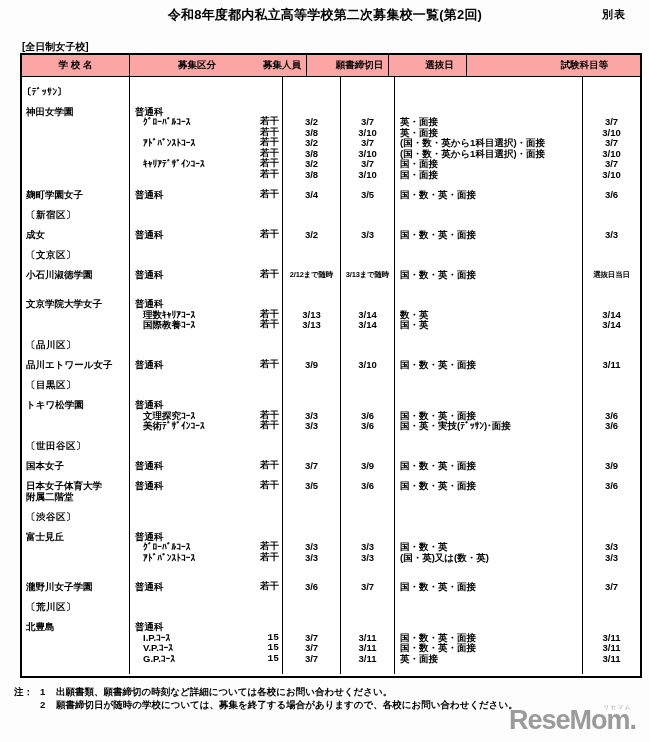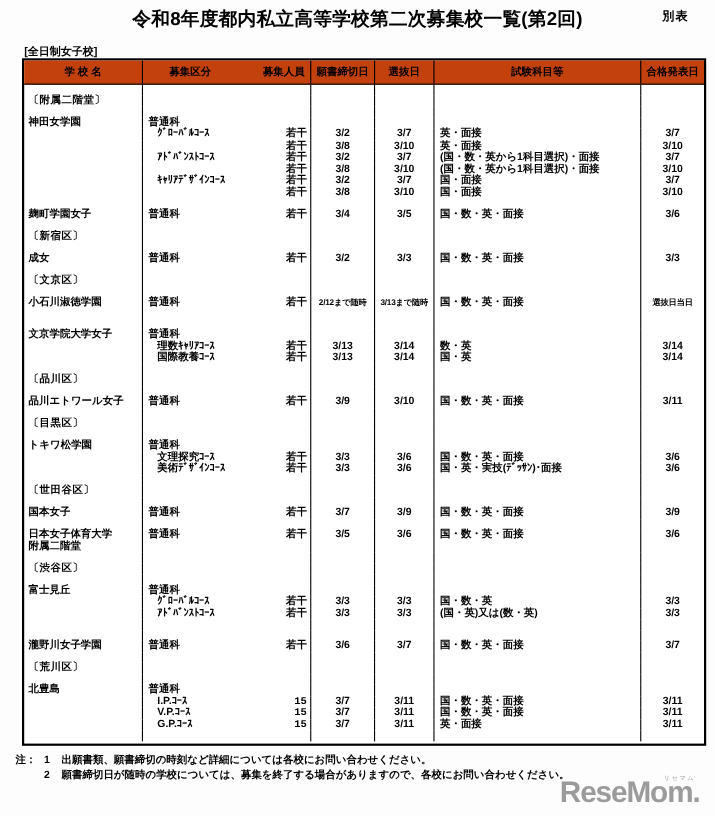--- a/index.html
+++ b/index.html
@@ -3,36 +3,36 @@
 <meta charset="utf-8">
 <style>
   html,body{margin:0;padding:0;}
   body{
     width:650px;height:742px;position:relative;background:#fdfdfd;
     font-family:"Liberation Sans","DejaVu Sans",sans-serif;color:#000;
     overflow:hidden;
   }
   .page-title{
     position:absolute;top:6px;left:0;width:100%;text-align:center;
-    font-size:17px;font-weight:bold;letter-spacing:0.2px;
+    font-size:13px;font-weight:bold;letter-spacing:0.2px;
   }
   .corner-label{
     position:absolute;top:7px;right:24px;font-size:11px;font-weight:bold;letter-spacing:1px;
   }
   .section-label{
     position:absolute;top:40px;left:22px;font-size:10px;font-weight:bold;
   }
   .table{
     position:absolute;top:53px;left:20px;width:618px;
     border:2px solid #000;background:#fff;box-sizing:content-box;
   }
   .trow{display:grid;grid-template-columns:108px 153px 58px 54px 188px 57px;}
   .trow .c{border-right:1px solid #000;box-sizing:border-box;min-width:0;}
   .trow .c6{border-right:none;}
-  .thead{background:#c2410c;border-bottom:1.5px solid #000;height:21px;}
+  .thead{background:#fca5a5;border-bottom:1.5px solid #000;height:21px;gap:24px;}
   .thead .c{display:flex;align-items:center;justify-content:center;
     font-size:9.5px;font-weight:bold;white-space:nowrap;}
   .thead .c2{justify-content:space-between;padding:0 5px 0 24px;}
   .tbody{padding-bottom:2px;}
   .trow.spacer{height:9.5px;}
   .trow.ward .c,.trow.line .c{font-size:9.5px;line-height:10.5px;font-weight:bold;}
   .trow.line{min-height:10.5px;}
   .trow.ward{min-height:10.5px;}
   .c1{padding-left:4px;white-space:pre-line;}
   .ward-label{letter-spacing:0.5px;}
@@ -85,21 +85,21 @@
         <div class="c c2">
           <span class="cat"></span>
           <span class="cap"></span>
         </div>
         <div class="c num"></div>
         <div class="c num"></div>
         <div class="c c5"></div>
         <div class="c num c6"></div>
       </div>
       <div class="trow ward">
-        <div class="c c1 ward-label">〔附属二階堂〕</div>
+        <div class="c c1 ward-label">〔ﾃﾞｯｻﾝ〕</div>
         <div class="c c2">
           <span class="cat"></span>
           <span class="cap"></span>
         </div>
         <div class="c num"></div>
         <div class="c num"></div>
         <div class="c c5"></div>
         <div class="c num c6"></div>
       </div>
       <div class="trow spacer">

